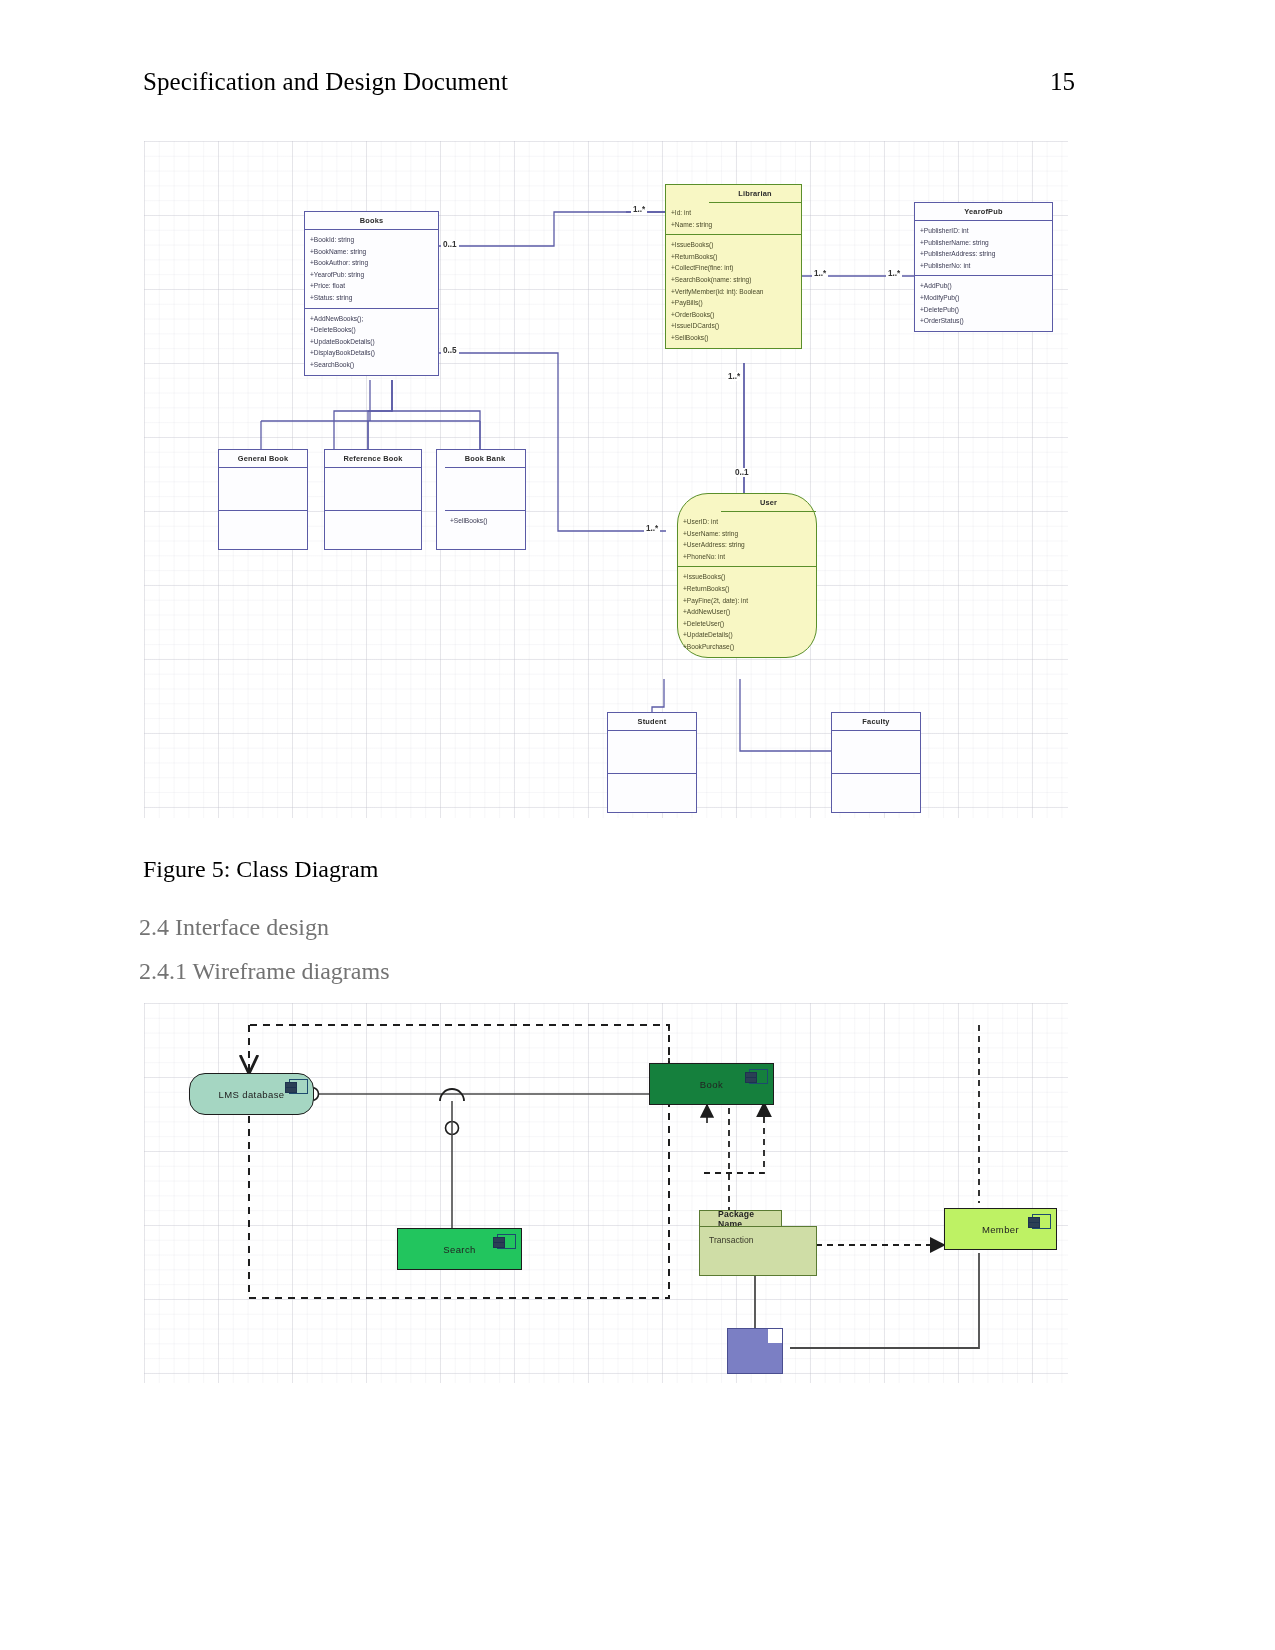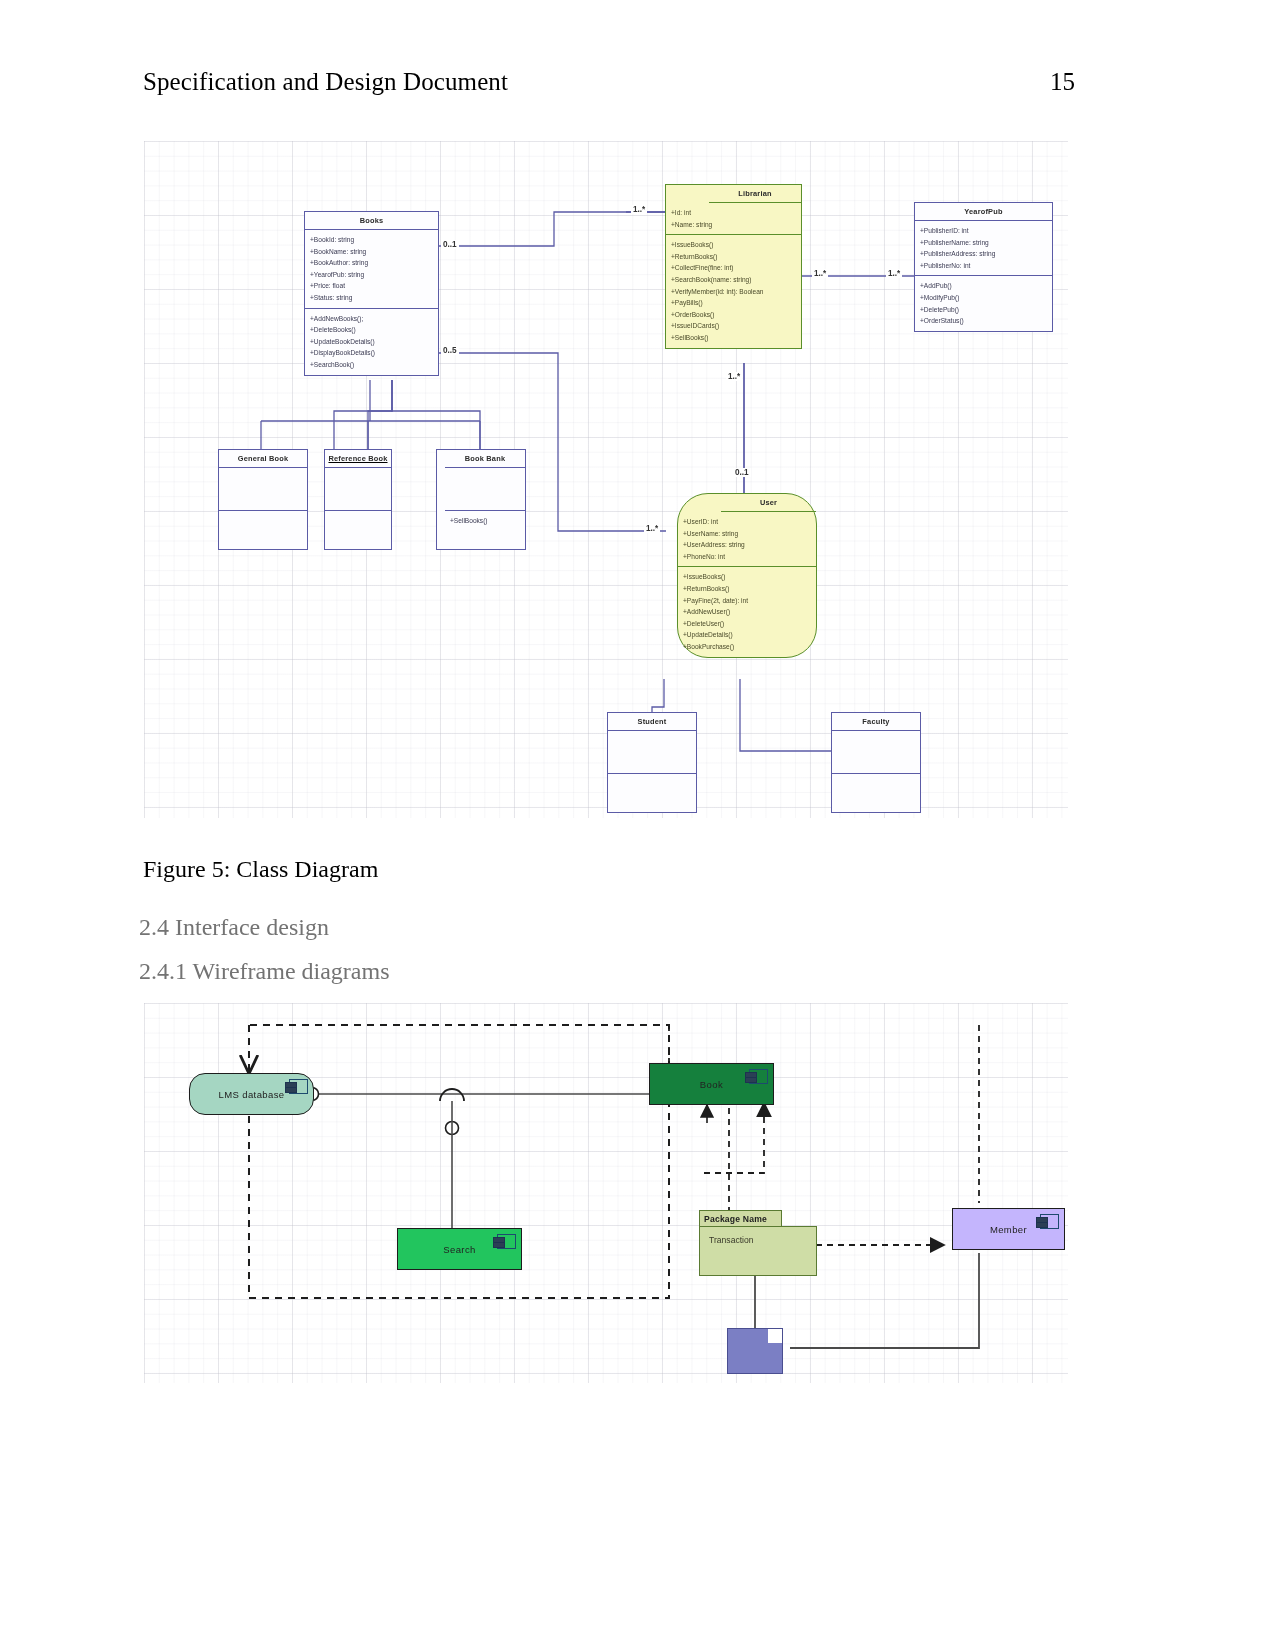--- a/index.html
+++ b/index.html
@@ -46,21 +46,21 @@
   
   .comp{position:absolute;box-sizing:border-box;border:1.6px solid #1d1d1d;}
   .comp .lbl{position:absolute;left:0;right:0;top:50%;transform:translateY(-50%);text-align:center;
              font-family:"Liberation Sans",sans-serif;font-size:9.5px;color:#222;letter-spacing:.4px;}
   .comp .cicon{position:absolute;right:5px;top:5px;width:17px;height:13px;border:1.3px solid #1d4a6e;background:transparent;}
   .comp .cicon .bar{position:absolute;left:-5px;width:10px;height:3.5px;background:#2b3f55;border:1px solid #1d3350;}
   .comp .cicon .b1{top:2px;}
   .comp .cicon .b2{top:7px;}
   .pkg-tab{position:absolute;box-sizing:border-box;border:1.5px solid #5a7a32;background:#cfdba4;
            font-family:"Liberation Sans",sans-serif;font-size:8.6px;font-weight:bold;color:#1f1f1f;
-           display:flex;align-items:center;padding-left:4px;letter-spacing:.2px;}
+           display:flex;align-items:center;padding-left:18px;letter-spacing:.2px;}
   .pkg-body{position:absolute;box-sizing:border-box;border:1.5px solid #5a7a32;background:#cfdda6;}
   .pkg-body .t{position:absolute;left:9px;top:8px;font-family:"Liberation Sans",sans-serif;font-size:8.6px;color:#3a3a2a;}
   .note{position:absolute;background:#7b7fc4;border:1.4px solid #4a4e90;}
   .note .fold{position:absolute;right:0;top:0;width:14px;height:14px;background:#ffffff;}
 </style>
 </head>
 <body>
 
 <div class="page">
 
@@ -176,21 +176,21 @@
         <div>+BookPurchase()</div>
       </div>
     </div>
 
     <div class="cls" style="left:74px;top:308px;width:90px;">
       <div class="cls-name">General Book</div>
       <div class="cls-sec empty"></div>
       <div class="cls-sec empty2"></div>
     </div>
 
-    <div class="cls" style="left:180px;top:308px;width:68px;text-decoration:underline;">
+    <div class="cls" style="left:180px;top:308px;width:98px;">
       <div class="cls-name">Reference Book</div>
       <div class="cls-sec empty"></div>
       <div class="cls-sec empty2"></div>
     </div>
 
     <div class="cls" style="left:292px;top:308px;width:90px;padding-left:8px;">
       <div class="cls-name">Book Bank</div>
       <div class="cls-sec empty"></div>
       <div class="cls-sec" style="min-height:30px;">
         <div>+SellBooks()</div>
@@ -280,21 +280,21 @@
     </div>
 
     <div class="comp" style="left:253px;top:225px;width:125px;height:42px;background:#22c55e;">
       <div class="lbl">Search</div>
       <div class="cicon">
           <div class="bar b1"></div>
           <div class="bar b2"></div>
         </div>
     </div>
 
-    <div class="comp" style="left:800px;top:205px;width:113px;height:42px;background:#c4b5fd;margin-left:8px;">
+    <div class="comp" style="left:800px;top:205px;width:113px;height:42px;background:#bef264;">
       <div class="lbl">Member</div>
       <div class="cicon">
           <div class="bar b1"></div>
           <div class="bar b2"></div>
         </div>
     </div>
 
     <div class="pkg-tab" style="left:555px;top:207px;width:83px;height:17px;">Package Name</div>
     <div class="pkg-body" style="left:555px;top:223px;width:118px;height:50px;">
       <div class="t">Transaction</div>

